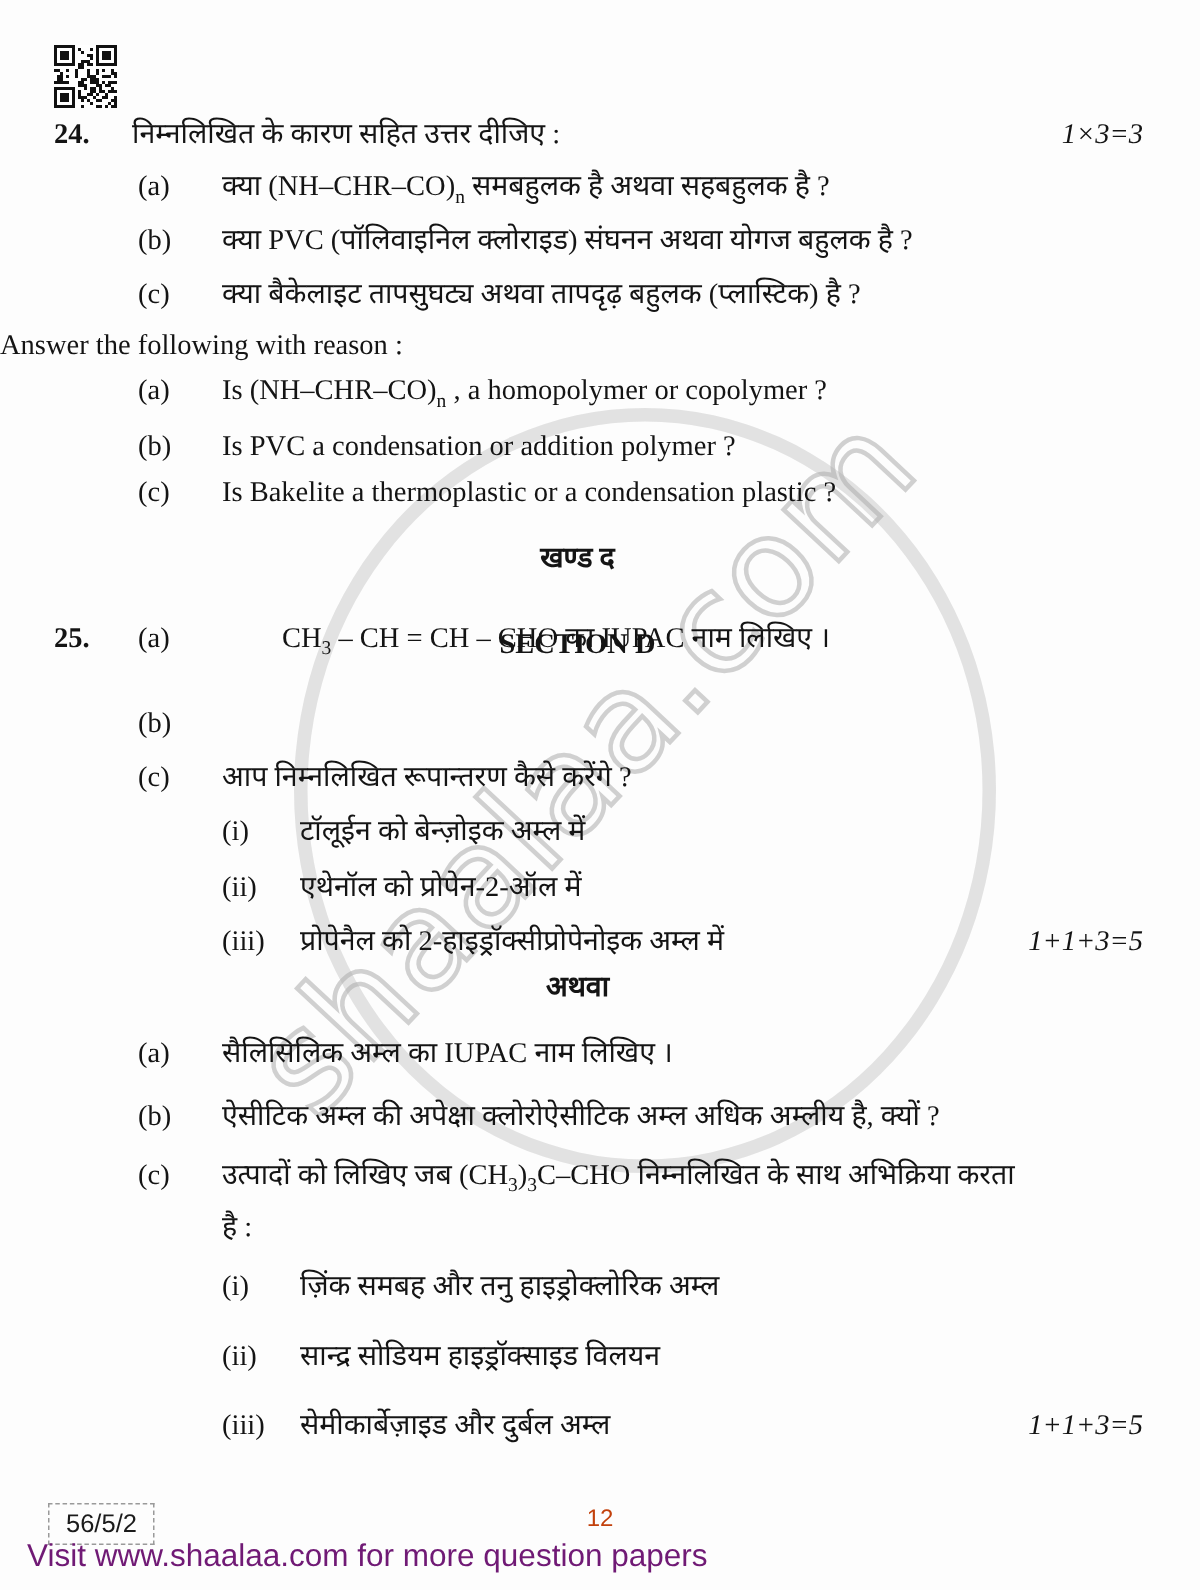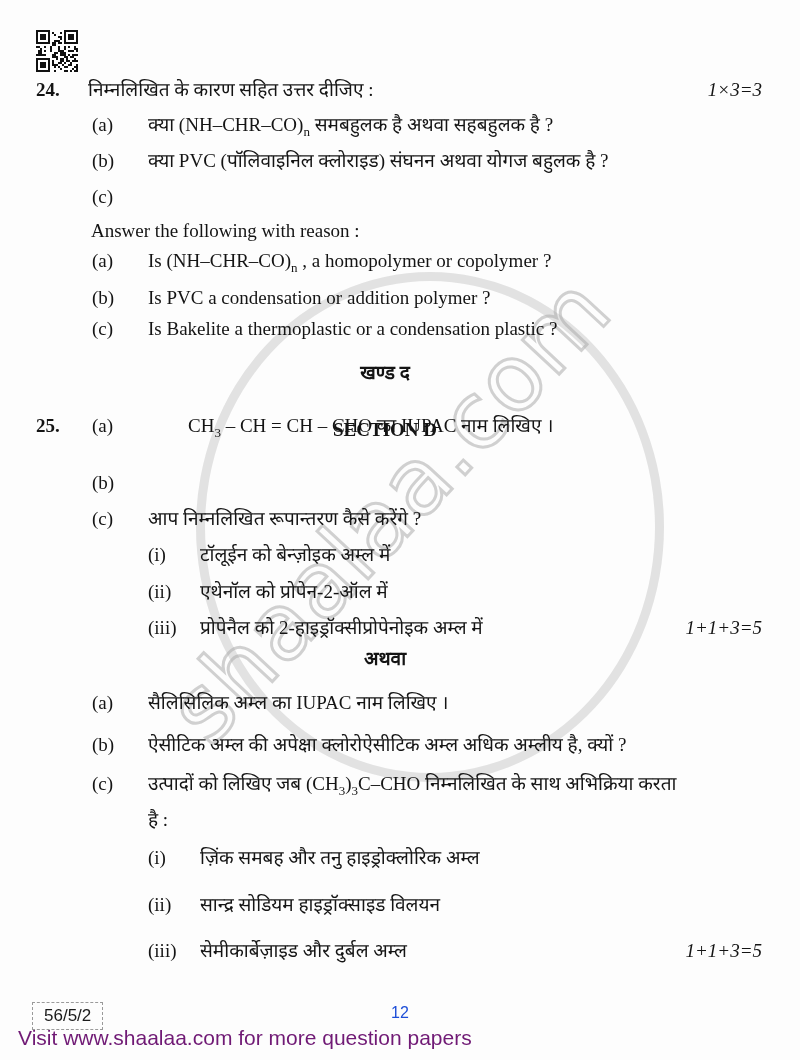--- a/index.html
+++ b/index.html
@@ -36,36 +36,36 @@
   
   #content{position:absolute;inset:0;z-index:2;font-size:19px;line-height:29px;}
   .row{position:absolute;left:0;width:100%;}
   .row .num{position:absolute;left:36px;top:0;font-weight:bold;}
   .row .label{position:absolute;top:0;}
   .q-header .txt{margin-left:88px;margin-right:110px;}
   .q-item .label,.item1 .label{left:92px;}
   .item2 .label{left:148px;}
   .q-item .txt,.item1 .txt{margin-left:148px;margin-right:42px;}
   .item2 .txt{margin-left:200px;margin-right:42px;}
-  .plain1 .txt{margin-left:91px;margin-right:42px;}
+  .plain1 .txt{margin-right:42px;}
   .center .txt{width:770px;text-align:center;font-weight:bold;}
   .row .marks{position:absolute;right:38px;top:0;font-style:italic;}
   .subscr{font-size:13px;vertical-align:-5px;}
   
   .paper-code-box{
     position:absolute;left:32px;top:1002px;z-index:3;
     border:1px dashed #9a9a9a;
     padding:3px 11px;
     font-family:"Liberation Sans","DejaVu Sans",sans-serif;
     font-size:17px;color:#1b1b1b;background:transparent;
   }
   .page-number{
     position:absolute;left:0;top:1004px;width:100%;text-align:center;z-index:3;
     font-family:"Liberation Sans","DejaVu Sans",sans-serif;
-    font-size:16px;color:#1d4ed8;
+    font-size:16px;color:#c2410c;
   }
   .visit-line{
     position:absolute;left:18px;top:1026px;z-index:3;
     font-family:"Liberation Sans","DejaVu Sans",sans-serif;
     font-size:21px;color:#701a75;
   }
 </style>
 </head>
 <body>
 
@@ -212,20 +212,21 @@
       <div class="row item1" style="top: 110px;">
         <span class="label">(a)</span>
         <div class="txt"><span>क्या (NH–CHR–CO)</span><span class="subscr">n</span><span> समबहुलक है अथवा सहबहुलक है ?</span></div>
       </div>
       <div class="row item1" style="top: 146px;">
         <span class="label">(b)</span>
         <div class="txt"><span>क्या PVC (पॉलिवाइनिल क्लोराइड) संघनन अथवा योगज बहुलक है ?</span></div>
       </div>
       <div class="row item1" style="top: 182px;">
         <span class="label">(c)</span>
+        <div class="txt"><span>क्या बैकेलाइट तापसुघट्य अथवा तापदृढ़ बहुलक (प्लास्टिक) है ?</span></div>
       </div>
       <div class="row plain1" style="top: 216px;">
         <div class="txt"><span>Answer the following with reason :</span></div>
       </div>
       <div class="row item1" style="top: 246px;">
         <span class="label">(a)</span>
         <div class="txt"><span>Is (NH–CHR–CO)</span><span class="subscr">n</span><span> , a homopolymer or copolymer ?</span></div>
       </div>
       <div class="row item1" style="top: 283px;">
         <span class="label">(b)</span>

